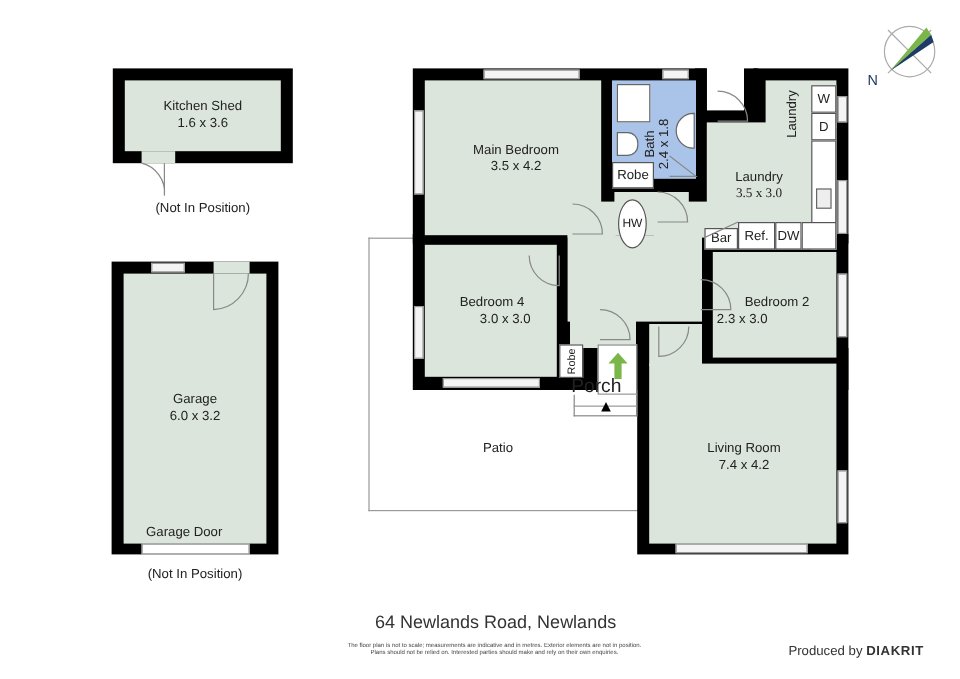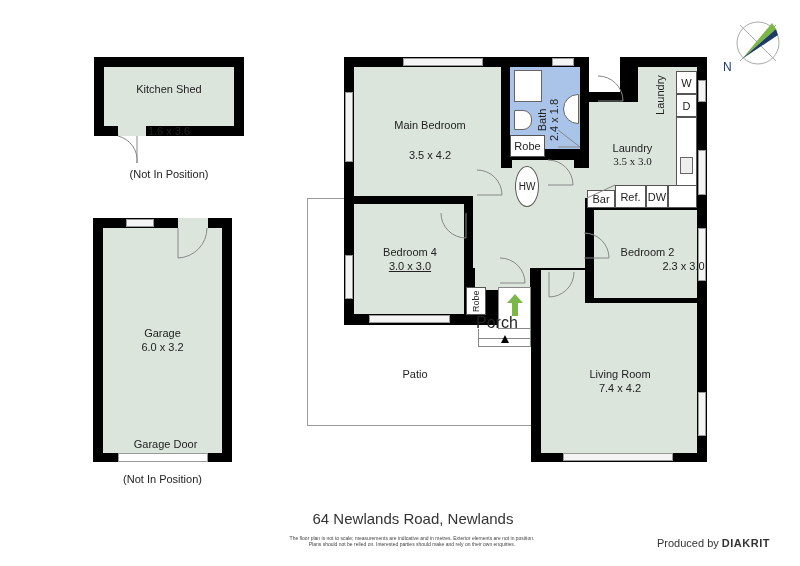--- a/index.html
+++ b/index.html
@@ -13,33 +13,33 @@
   svg{position:absolute;left:0;top:0;}
 </style>
 </head>
 <body>
 
 <div>
   <div class="wall" style="left:94px;top:57px;width:150px;height:79px;"></div>
   <div class="room" style="left:104px;top:67px;width:130px;height:59px;"></div>
   <div class="room" style="left:118px;top:126px;width:28px;height:10px;"></div>
   <div class="lbl" style="left:104px;top:82px;width:130px;">Kitchen Shed</div>
-  <div class="lbl" style="left:104px;top:96px;width:130px;margin-top:28px;">1.6 x 3.6</div>
+  <div class="lbl" style="left:104px;top:96px;width:130px;">1.6 x 3.6</div>
   <div class="lbl" style="left:104px;top:167px;width:130px;">(Not In Position)</div>
 </div>
 
 <div>
   <div class="wall" style="left:93px;top:218px;width:139px;height:244px;"></div>
   <div class="room" style="left:103px;top:228px;width:119px;height:225px;"></div>
   <div class="win" style="left:126px;top:219px;width:28px;height:8px;"></div>
   <div class="room" style="left:178px;top:218px;width:30px;height:10px;"></div>
   <div class="win" style="left:118px;top:453px;width:90px;height:9px;background:#fff;"></div>
   <div class="lbl" style="left:103px;top:326px;width:119px;">Garage</div>
   <div class="lbl" style="left:103px;top:340px;width:119px;">6.0 x 3.2</div>
-  <div class="lbl" style="left:115px;top:437px;width:101px;">Garage Door</div>
+  <div class="lbl" style="left:103px;top:437px;width:101px;">Garage Door</div>
   <div class="lbl" style="left:93px;top:472px;width:139px;">(Not In Position)</div>
 </div>
 
 <div class="abs" style="left:307px;top:198px;width:230px;height:228px;border:1px solid #999;border-right:none;box-sizing:border-box;"></div>
 <div class="lbl" style="left:380px;top:367px;width:70px;">Patio</div>
 
 <div class="wall" style="left:344px;top:57px;width:288px;height:146px;"></div>
 <div class="wall" style="left:628px;top:57px;width:79px;height:146px;"></div>
 <div class="wall" style="left:344px;top:195px;width:363px;height:130px;"></div>
 <div class="wall" style="left:531px;top:290px;width:176px;height:172px;"></div>
@@ -115,28 +115,28 @@
     <path d="M598,76 A25,25 0 0 1 623,101 L598,101"></path>
     <path d="M584,233 A25,25 0 0 1 609,258 L584,258"></path>
     <path d="M574,272 A25,25 0 0 1 549,297 L549,272"></path>
     <path d="M500,258 A25,25 0 0 1 525,283 L500,283"></path>
     <path d="M558,130 L580,147 L558,147"></path>
     <path d="M587,198 L615,185"></path>
   </g>
 </svg>
 
 <div class="lbl" style="left:370px;top:118px;width:120px;">Main Bedroom</div>
-<div class="lbl" style="left:370px;top:148px;width:120px;">3.5 x 4.2</div>
+<div class="lbl" style="left:370px;top:132px;width:120px;">3.5 x 4.2</div>
 <div class="lbl" style="left:600px;top:141px;width:65px;">Laundry</div>
 <div class="lbl" style="left:600px;top:154px;width:65px;font-family:Liberation Serif, serif;">3.5 x 3.0</div>
 <div class="lbl" style="left:635px;top:88px;width:50px;transform:rotate(-90deg);">Laundry</div>
 <div class="lbl" style="left:365px;top:245px;width:90px;">Bedroom 4</div>
-<div class="lbl" style="left:365px;top:259px;width:90px;text-decoration:underline;">3.0 x 3.0</div>
+<div class="lbl" style="left:376px;top:259px;width:90px;">3.0 x 3.0</div>
 <div class="lbl" style="left:605px;top:245px;width:85px;">Bedroom 2</div>
-<div class="lbl" style="left:641px;top:259px;width:85px;">2.3 x 3.0</div>
+<div class="lbl" style="left:576px;top:259px;width:85px;">2.3 x 3.0</div>
 <div class="lbl" style="left:570px;top:367px;width:100px;">Living Room</div>
 <div class="lbl" style="left:570px;top:381px;width:100px;">7.4 x 4.2</div>
 
 <div class="abs" style="left:730px;top:15px;width:56px;height:56px;">
   <svg width="56" height="56" viewBox="0 0 56 56">
     <circle cx="28" cy="28" r="21" fill="none" stroke="#aaa" stroke-width="1"></circle>
     <line x1="10" y1="10" x2="46" y2="46" stroke="#aaa" stroke-width="1"></line>
     <line x1="46" y1="10" x2="10" y2="46" stroke="#aaa" stroke-width="1"></line>
     <polygon points="12,44 42,8 46,14" fill="#7ab648"></polygon>
     <polygon points="12,44 46,14 48,20" fill="#1e3a66"></polygon>

